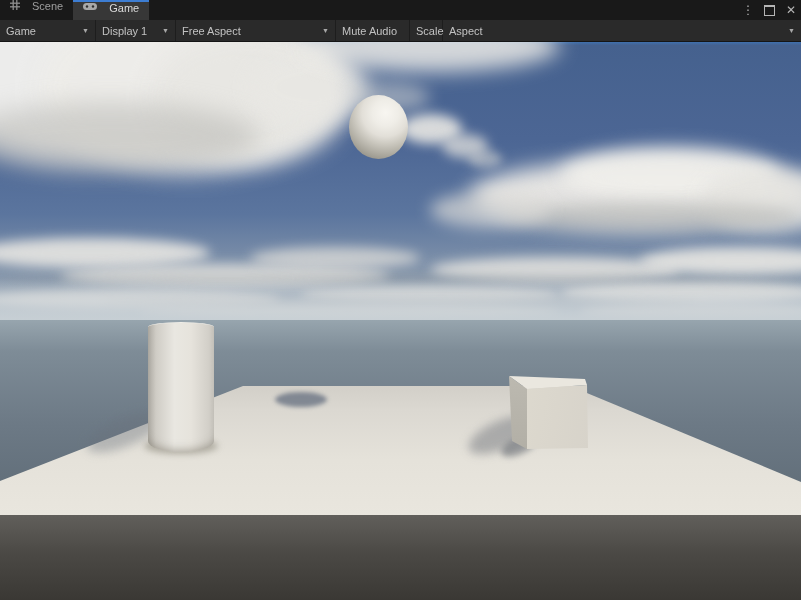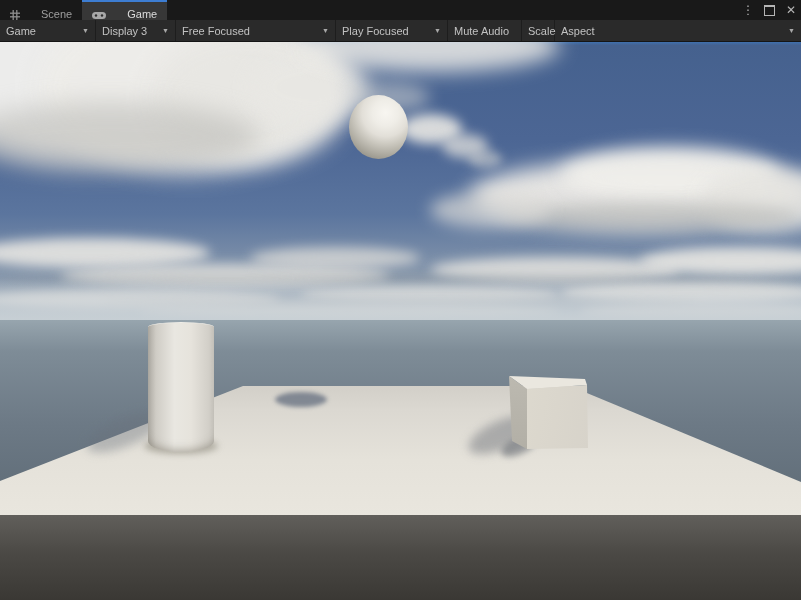--- a/index.html
+++ b/index.html
@@ -5,21 +5,21 @@
   html,body{margin:0;padding:0;background:#111;}
   .window{
     position:relative;width:801px;height:600px;overflow:hidden;
     background:var(--tabbar-bg,#191919);
     font-family:"Liberation Sans",sans-serif;
     -webkit-font-smoothing:antialiased;
     user-select:none;
   }
   
   .tabbar{position:absolute;left:0;top:0;width:801px;height:20px;background:var(--tabbar-bg);display:flex;}
-  .tab{height:20px;display:flex;align-items:flex-end;gap:21px;padding:0 10px;box-sizing:border-box;
+  .tab{height:20px;display:flex;align-items:flex-start;gap:12px;padding:0 10px;box-sizing:border-box;
        color:var(--ui-text-dim);font-size:11px;cursor:default;}
   .tab.active{background:var(--tab-active-bg);color:#dcdcdc;border-top:2px solid var(--tab-accent);height:20px;}
   .tab .ticon{display:inline-flex;align-items:center;}
   .winctl{position:absolute;right:4px;top:0;height:20px;display:flex;align-items:center;gap:10px;color:#b6b6b6;font-size:12px;}
   .winctl .ctl{width:12px;text-align:center;line-height:20px;}
   .ctl-max{width:9px;height:8px;border:1px solid #b6b6b6;border-top-width:2px;}
   
   .toolbar{position:absolute;left:0;top:20px;width:801px;height:22px;background:var(--toolbar-bg);
            display:flex;align-items:stretch;color:var(--ui-text);font-size:11px;border-bottom:1px solid #151515;box-sizing:border-box;}
   .titem{display:flex;align-items:center;box-sizing:border-box;padding:0 6px;border-right:1px solid #1d1d1d;position:relative;}
@@ -97,29 +97,25 @@
       <span class="ctl">✕</span>
     </div>
   </div>
 
   <div class="toolbar">
     <div class="titem" style="width:96px">
       <span class="lbl">Game</span>
       <span class="arrow">▼</span>
     </div>
     <div class="titem" style="width:80px">
-      <span class="lbl">Display 3</span>
+      <span class="lbl">Display 1</span>
       <span class="arrow">▼</span>
     </div>
     <div class="titem" style="width:160px">
-      <span class="lbl">Free Focused</span>
-      <span class="arrow">▼</span>
-    </div>
-    <div class="titem" style="width:112px">
-      <span class="lbl">Play Focused</span>
+      <span class="lbl">Free Aspect</span>
       <span class="arrow">▼</span>
     </div>
     <div class="titem" style="width:74px">
       <span class="lbl">Mute Audio</span>
     </div>
     <div class="titem" style="width:33px">
       <span class="lbl">Scale</span>
     </div>
     <div class="titem" style="flex:1;border-right:none">
       <span class="lbl">Aspect</span>

